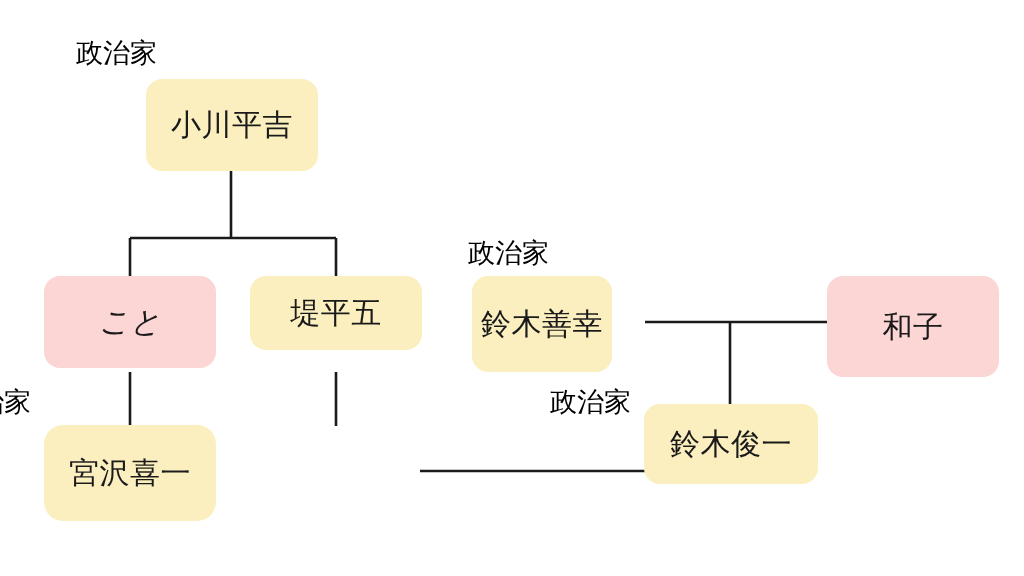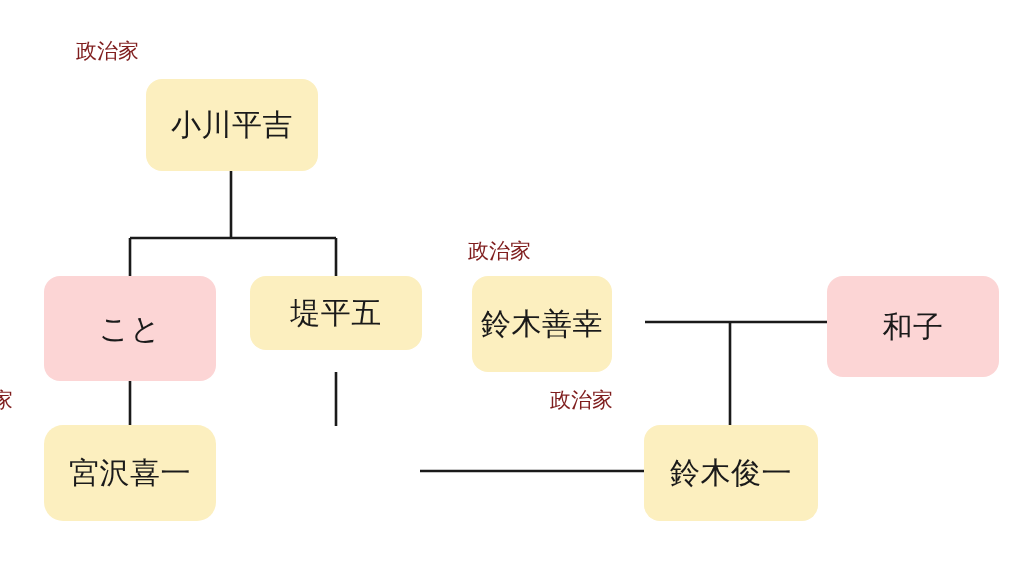--- a/index.html
+++ b/index.html
@@ -38,23 +38,23 @@
     font-size: 30px;
     letter-spacing: 0.5px;
     line-height: 1;
     white-space: nowrap;
     color: #1a1a1a;
   }
   .node-male   { background: #fcefbf; }
   .node-female { background: #fcd5d5; }
   .role-label {
     position: absolute;
-    font-size: 21px;
+    font-size: 27px;
     line-height: 1;
-    color: #7f1d1d;
+    color: #000000;
     white-space: nowrap;
   }
   .role-label.anchor-right {
     text-align: right;
   }
 </style>
 </head>
 <body>
 
 <div id="diagram-canvas">
@@ -85,26 +85,26 @@
   <div class="role-label anchor-right" style="left: 76px; top: 40px;">政治家</div>
 
   <div class="role-label" style="left:468px; top:240px;">政治家</div>
 
   <div class="role-label anchor-right" style="left: -50px; top: 389px;">政治家</div>
 
   <div class="role-label anchor-right" style="left: 550px; top: 389px;">政治家</div>
 
   <div class="node node-male" style="left:146px; top:79px; width:172px; height:92px;">小川平吉</div>
 
-  <div class="node node-female" style="left:44px; top:276px; width:172px; height:105px;">こと</div>
+  <div class="node node-female" style="left:44px; top:276px; width:172px; height:92px;font-style:italic;">こと</div>
 
   <div class="node node-male" style="left:250px; top:276px; width:172px; height:74px;">堤平五</div>
 
   <div class="node node-male" style="left:472px; top:276px; width:140px; height:96px;">鈴木善幸</div>
 
   <div class="node node-female" style="left:827px; top:276px; width:172px; height:101px;">和子</div>
 
   <div class="node node-male" style="left:44px; top:425px; width:172px; height:96px;border-radius:19px;">宮沢喜一</div>
 
 
-  <div class="node node-male" style="left:644px; top:425px; width:174px; height:96px;">鈴木俊一</div>
+  <div class="node node-male" style="left:644px; top:404px; width:174px; height:80px;">鈴木俊一</div>
 
 </div>
 
 </body></html>

